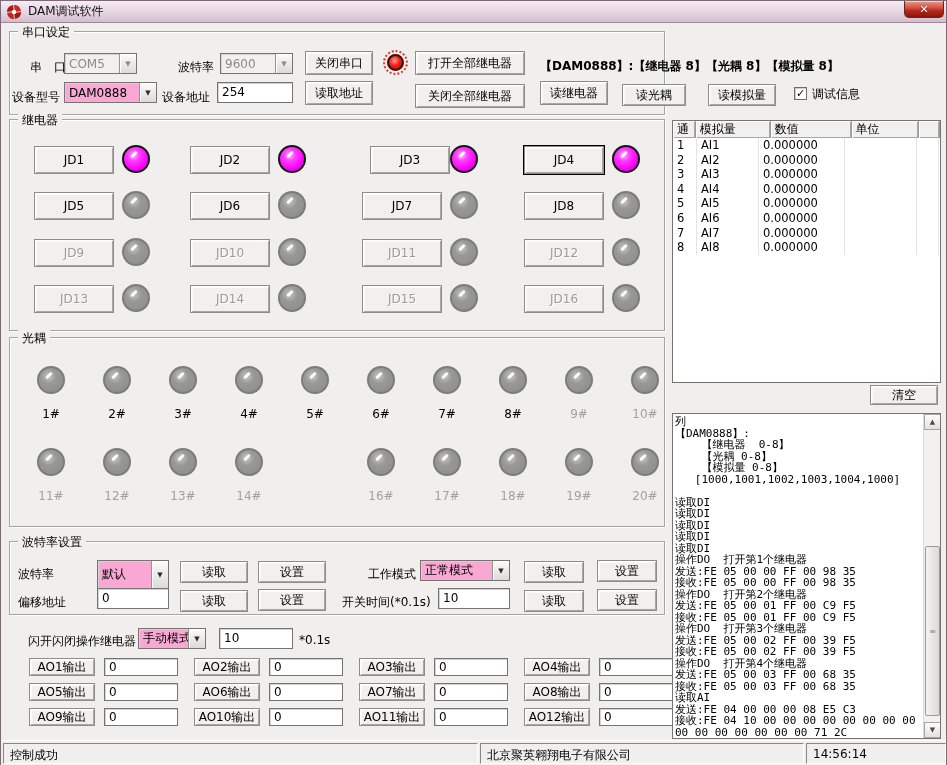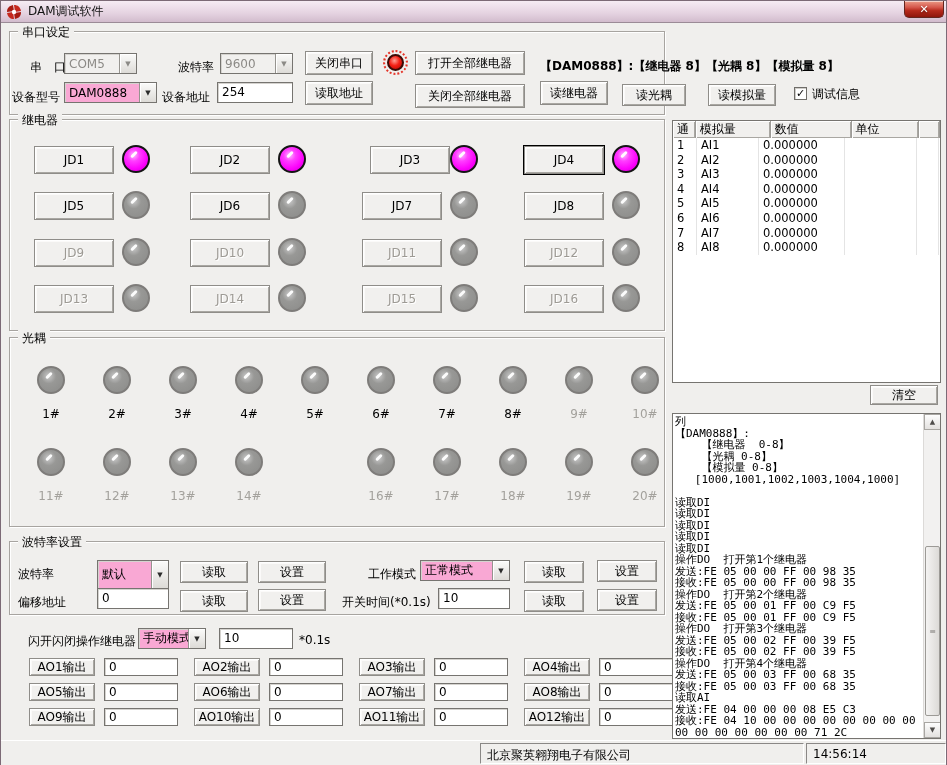--- a/index.html
+++ b/index.html
@@ -421,17 +421,18 @@
       <div class="tinput ao-input" style="left: 103px; top: 707px; pointer-events: auto;">0</div>
       <div class="btn ao-btn" style="left: 193px; top: 707px; pointer-events: auto;">AO10输出</div>
       <div class="tinput ao-input" style="left: 268px; top: 707px; pointer-events: auto;">0</div>
       <div class="btn ao-btn" style="left: 358px; top: 707px; pointer-events: auto;">AO11输出</div>
       <div class="tinput ao-input" style="left: 433px; top: 707px; pointer-events: auto;">0</div>
       <div class="btn ao-btn" style="left: 523px; top: 707px; pointer-events: auto;">AO12输出</div>
       <div class="tinput ao-input" style="left: 598px; top: 707px; pointer-events: auto;">0</div>
     </div>
 
   <div class="statusbar">
+    <div class="sb-panel" style="left:2px; width:475px;">控制成功</div>
     <div class="sb-panel" style="left:479px; width:324px;">北京聚英翱翔电子有限公司</div>
     <div class="sb-panel" style="left:805px; width:140px;">14:56:14</div>
   </div>
 
 </div>
 
 </body></html>

